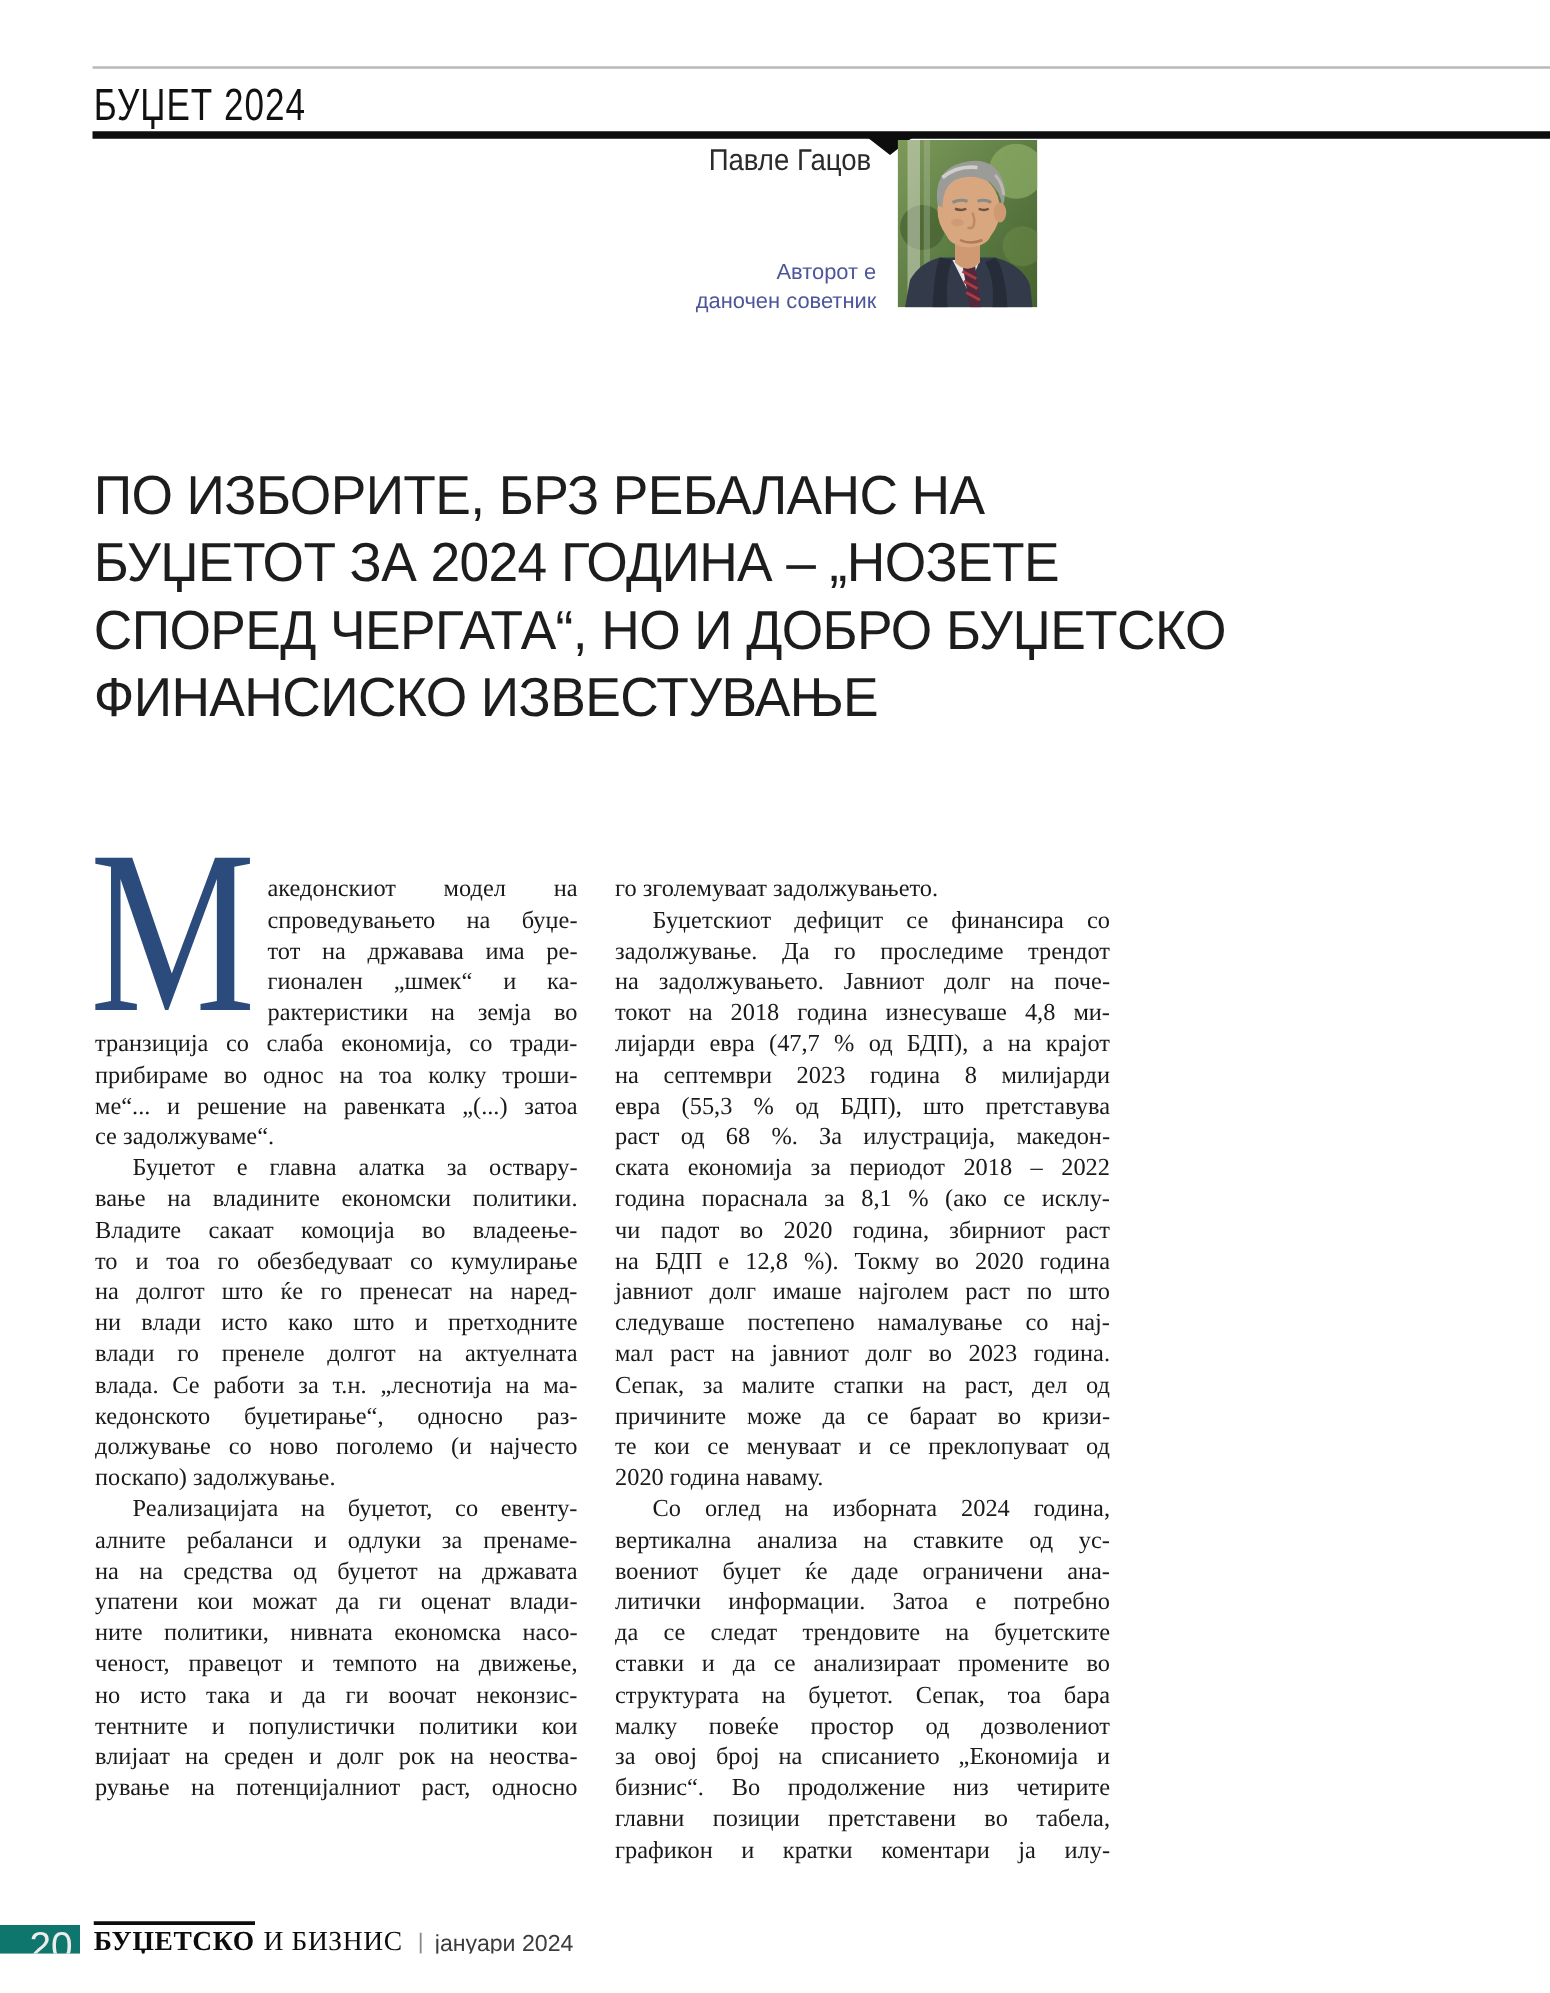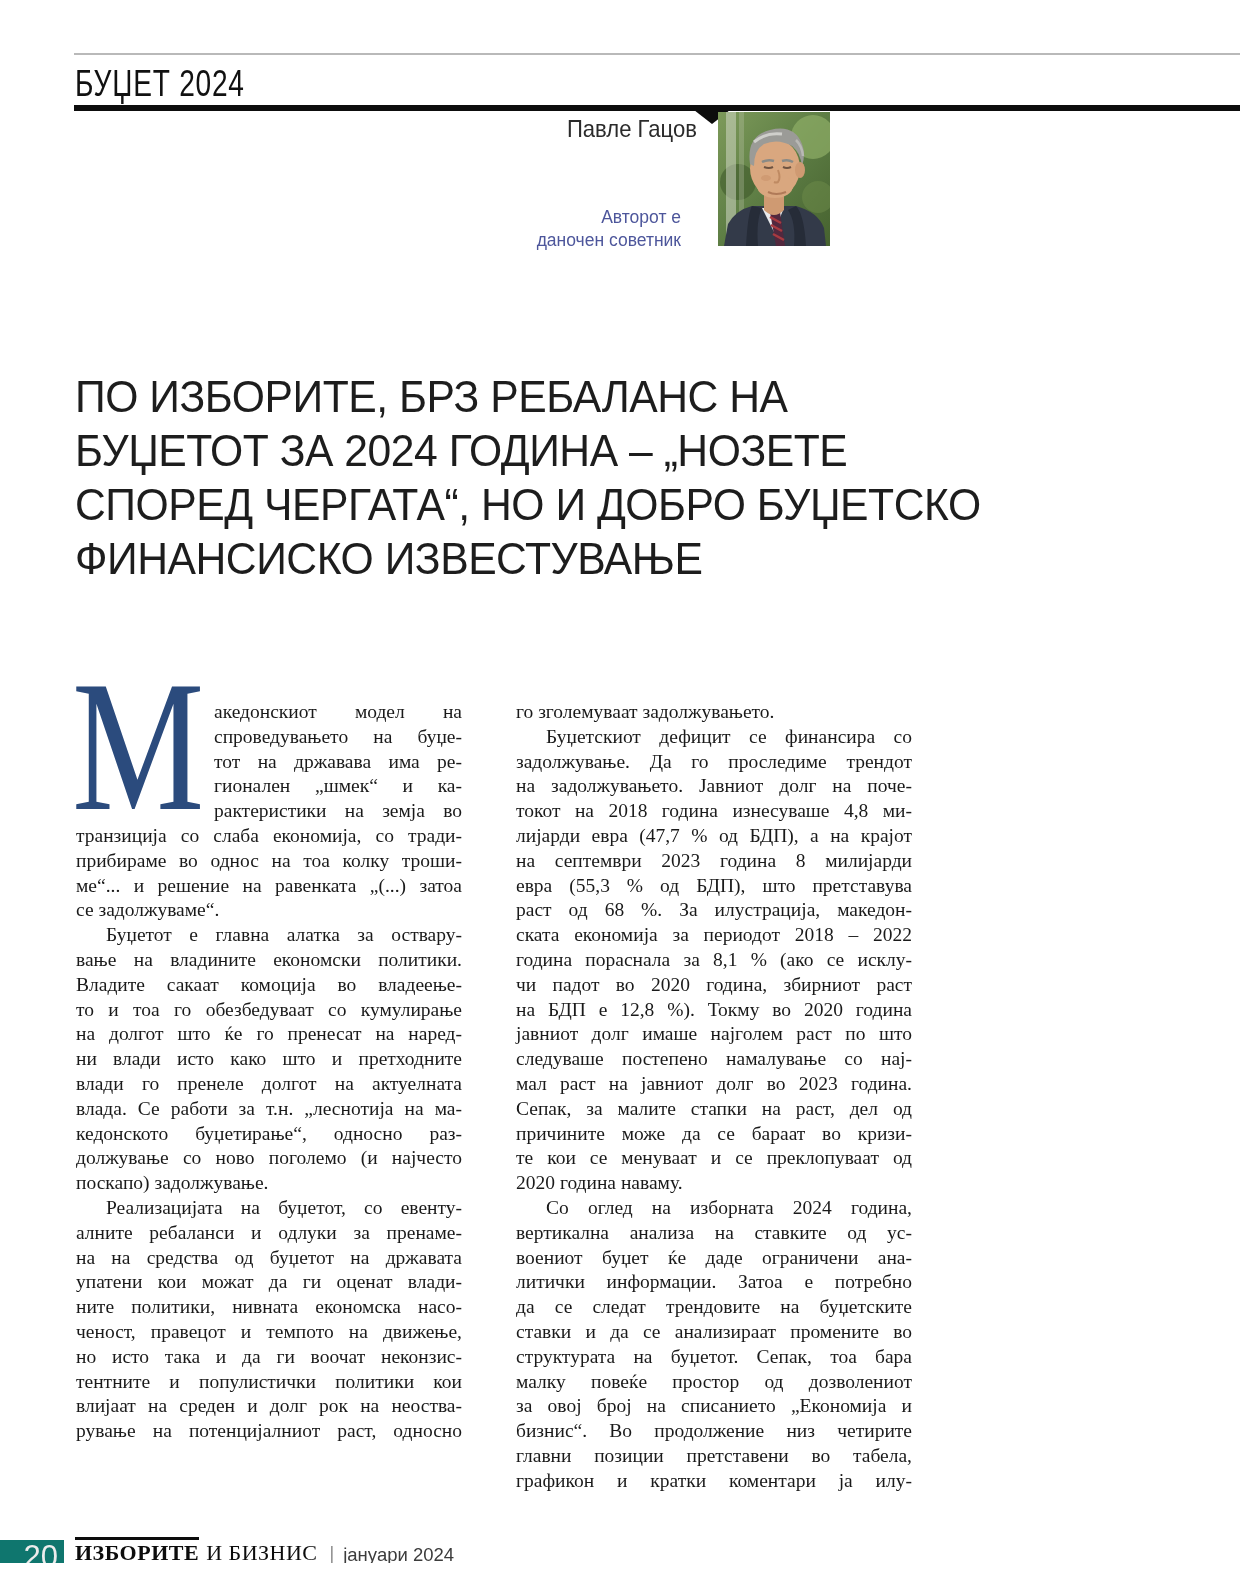--- a/index.html
+++ b/index.html
@@ -14,35 +14,35 @@
 
   
   .section-label{position:absolute;left:75px;top:66px;
       font-family:"Liberation Sans","DejaVu Sans",sans-serif;font-weight:300;font-size:36px;line-height:1;
       color:#111;letter-spacing:1px;transform:scaleX(0.78);transform-origin:left top;white-space:nowrap;}
 
   
   .author-name{position:absolute;left:400px;top:116px;width:297px;text-align:right;
       font-family:"Liberation Sans","DejaVu Sans",sans-serif;font-size:24px;line-height:1.1;color:#2b2b2b;
       transform:scaleX(0.92);transform-origin:right top;}
-  .author-caption{position:absolute;left:384px;top:206px;width:297px;text-align:right;
+  .author-caption{position:absolute;left:404px;top:206px;width:297px;text-align:right;
       font-family:"Liberation Sans","DejaVu Sans",sans-serif;font-size:17.5px;line-height:23px;color:#4d569b;}
   .photo{position:absolute;left:718px;top:112px;width:112px;height:134px;overflow:hidden;}
   .photo svg{display:block;width:112px;height:134px;}
 
   
   .article-title{position:absolute;left:75px;top:370px;width:1080px;}
   .title-line{font-family:"Liberation Sans","DejaVu Sans",sans-serif;font-weight:300;font-size:44px;
       line-height:54px;color:#1d1d1d;letter-spacing:-0.5px;white-space:nowrap;
       transform:scaleX(0.97);transform-origin:left top;}
 
   
   .bodycol{position:absolute;top:700px;font-size:19.5px;line-height:24.8px;color:#1a1a1a;}
   #body-col-1{left:76px;width:386px;}
-  #body-col-2{left:516px;width:396px;}
+  #body-col-2{left:492px;width:396px;}
   .para{margin:0;}
   .line{text-align:left;}
   .line.j{text-align:justify;text-align-last:justify;}
   .line.ind{text-indent:30px;}
   .dropcap{float:left;width:138px;height:123px;position:relative;}
   .dropcap span{position:absolute;left:-4px;top:-47px;font-size:186px;line-height:1;
       color:#2b4b7d;transform:scaleX(0.80);transform-origin:left top;font-weight:400;}
 
   
   .page-badge{position:absolute;left:0;top:1540px;width:64px;height:54px;background:#0f766e;
@@ -196,19 +196,19 @@
         <div class="line j">бизнис“. Во продолжение низ четирите</div>
         <div class="line j">главни позиции претставени во табела,</div>
         <div class="line j">графикон и кратки коментари ја илу-</div>
       </div>
     </div>
 
   <div class="page-badge">
     <span>20</span>
   </div>
   <div class="footer-brand">
-    <span class="brand1">ИЗБОРИТЕ</span>
+    <span class="brand1">БУЏЕТСКО</span>
     <span class="brand2">И БИЗНИС</span>
     <span class="brand-sep">|</span>
     <span class="brand-date">јануари 2024</span>
   </div>
 
 </div>
 
 </body></html>

